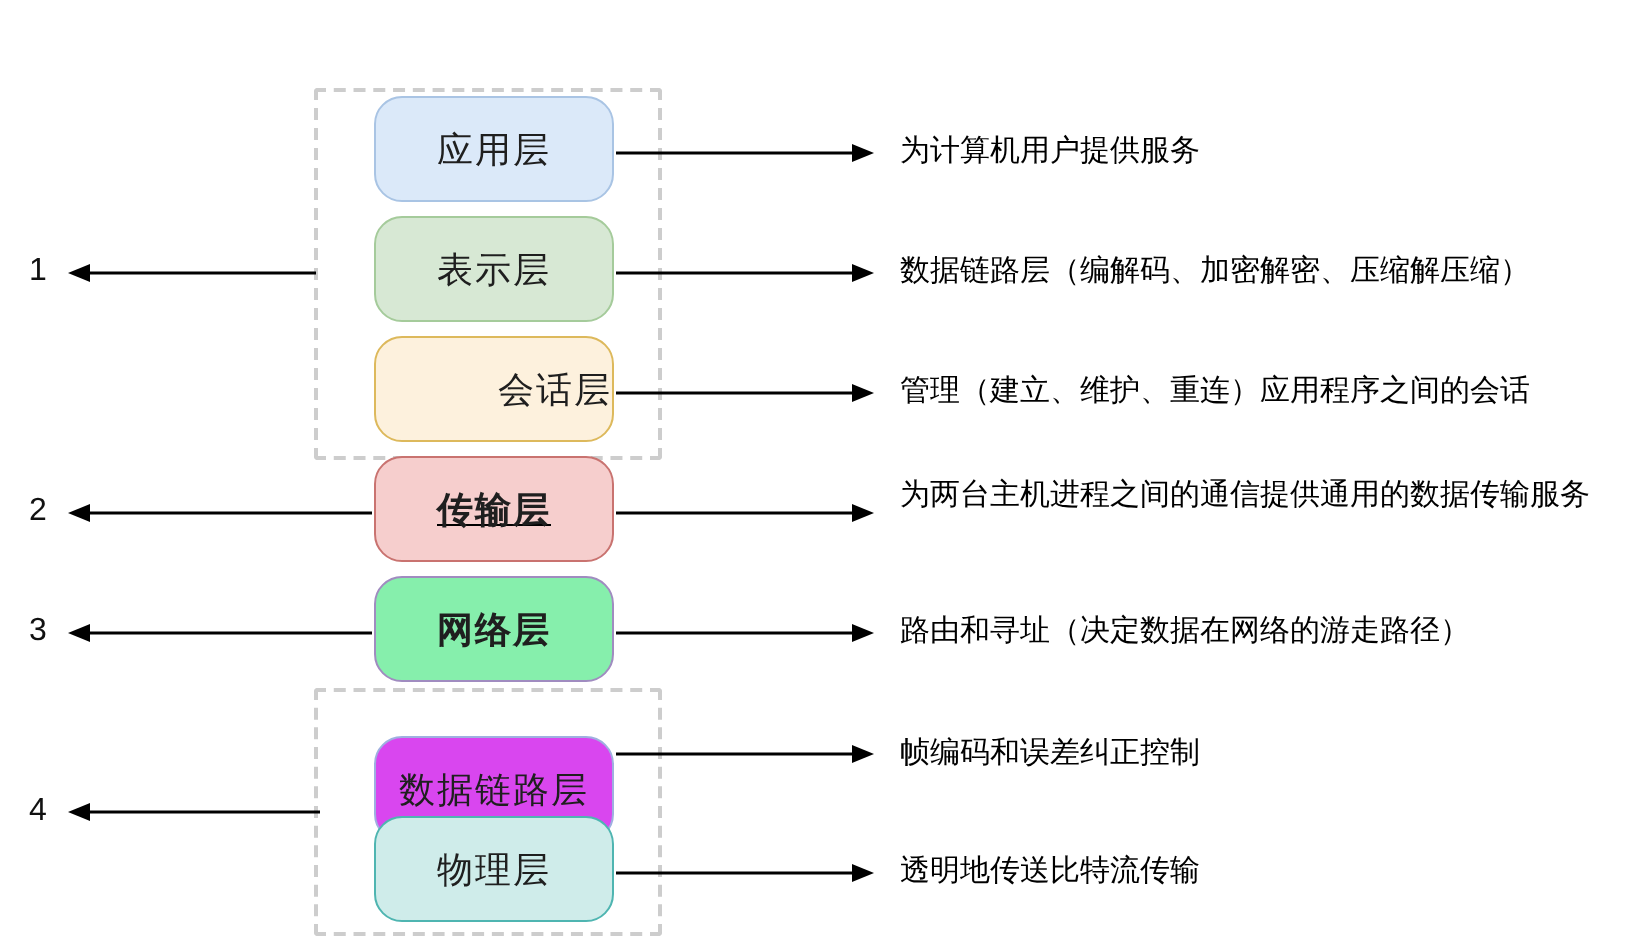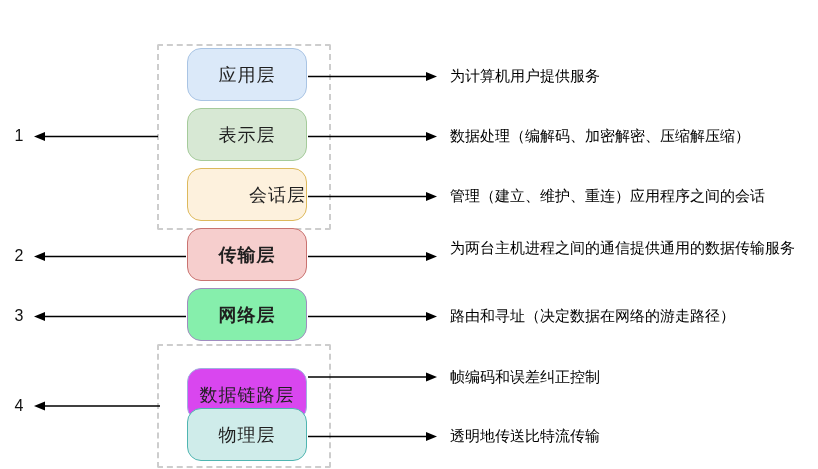--- a/index.html
+++ b/index.html
@@ -82,21 +82,21 @@
 
   <div class="layer" style="top: 48px; background-color: rgb(219, 233, 249); border-color: rgb(169, 196, 228);">
     <span class="layer-label">应用层</span>
   </div>
   <div class="layer" style="top: 108px; background-color: rgb(215, 232, 212); border-color: rgb(165, 203, 155);">
     <span class="layer-label">表示层</span>
   </div>
   <div class="layer" style="top: 168px; background-color: rgb(253, 241, 221); border-color: rgb(221, 185, 92); justify-content: flex-end;">
     <span class="layer-label">会话层</span>
   </div>
-  <div class="layer bold" style="top: 228px; background-color: rgb(246, 206, 205); border-color: rgb(201, 115, 112);">
+  <div class="layer bold" style="top: 228px; background-color: rgb(246, 206, 205); border-color: rgb(201, 115, 112); text-decoration: underline;">
     <span class="layer-label">传输层</span>
   </div>
   <div class="layer bold" style="top: 288px; background-color: #86efac; border-color: rgb(160, 140, 192);">
     <span class="layer-label">网络层</span>
   </div>
   <div class="layer" style="top: 368px; background-color: #d946ef; border-color: rgb(159, 176, 224);">
     <span class="layer-label">数据链路层</span>
   </div>
   <div class="layer" style="top: 408px; background-color: rgb(207, 236, 234); border-color: rgb(79, 181, 177);">
     <span class="layer-label">物理层</span>
@@ -150,20 +150,20 @@
       <polygon points="437,436.5 426,432 426,441"></polygon>
     </g>
   </svg>
 
   <div class="marker" style="top:126px">1</div>
   <div class="marker" style="top:246px">2</div>
   <div class="marker" style="top:306px">3</div>
   <div class="marker" style="top:396px">4</div>
 
   <div class="desc" style="top:65px">为计算机用户提供服务</div>
-  <div class="desc" style="top:125px">数据处理（编解码、加密解密、压缩解压缩）</div>
+  <div class="desc" style="top:125px">数据链路层（编解码、加密解密、压缩解压缩）</div>
   <div class="desc" style="top:185px">管理（建立、维护、重连）应用程序之间的会话</div>
   <div class="desc" style="top:237px">为两台主机进程之间的通信提供通用的数据传输服务</div>
   <div class="desc" style="top:305px">路由和寻址（决定数据在网络的游走路径）</div>
   <div class="desc" style="top:366px">帧编码和误差纠正控制</div>
   <div class="desc" style="top:425px">透明地传送比特流传输</div>
 
 </div>
 
 </body></html>

